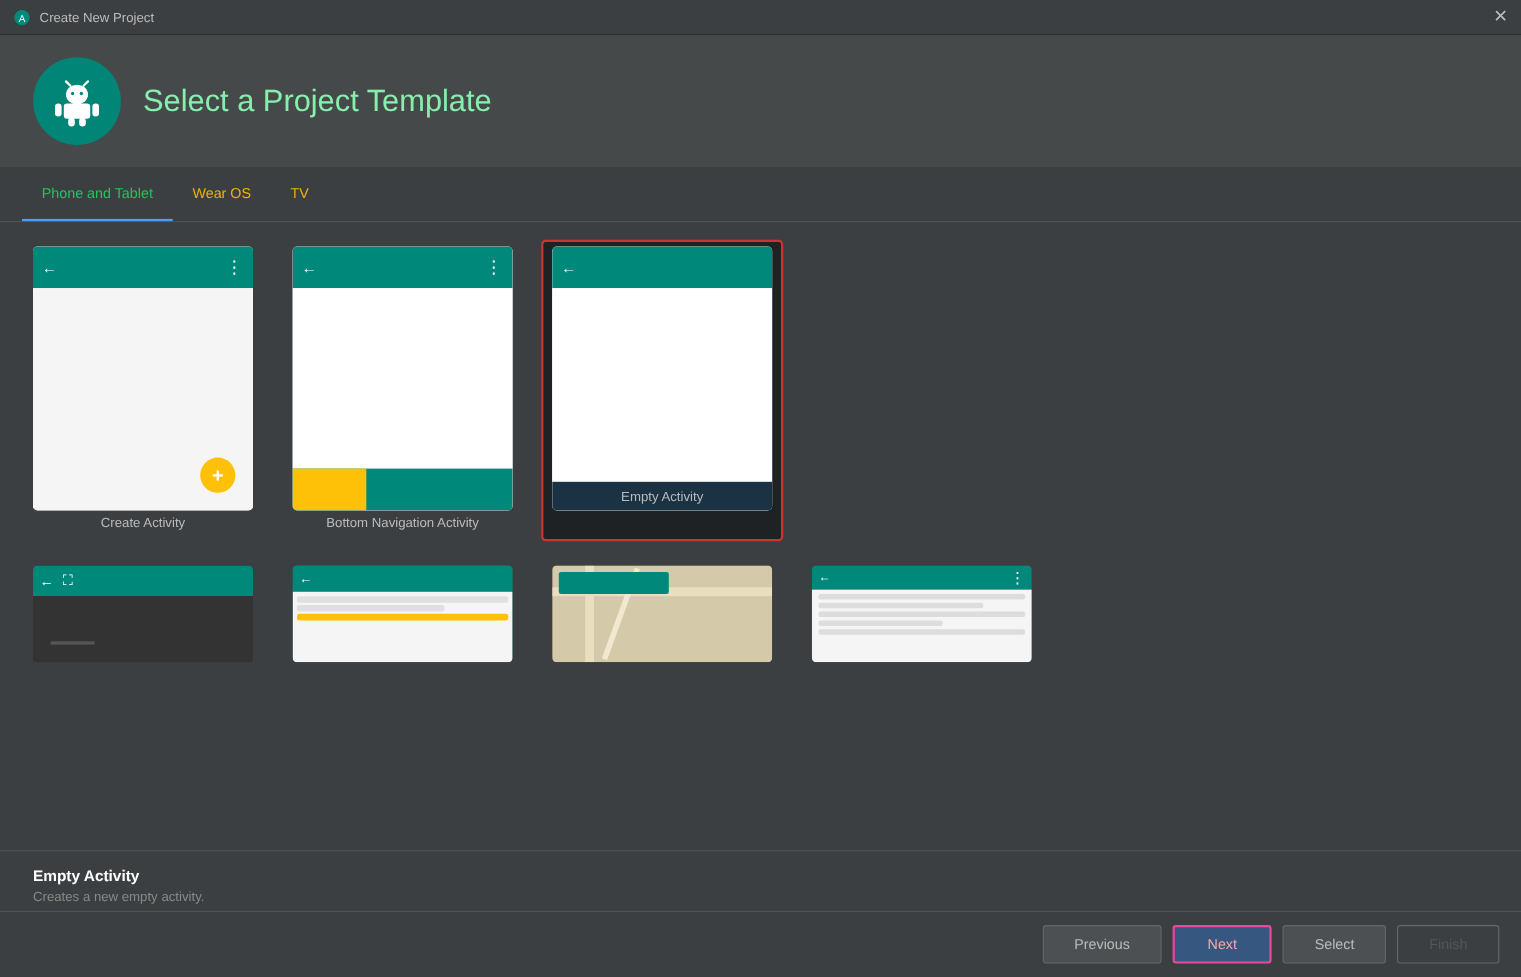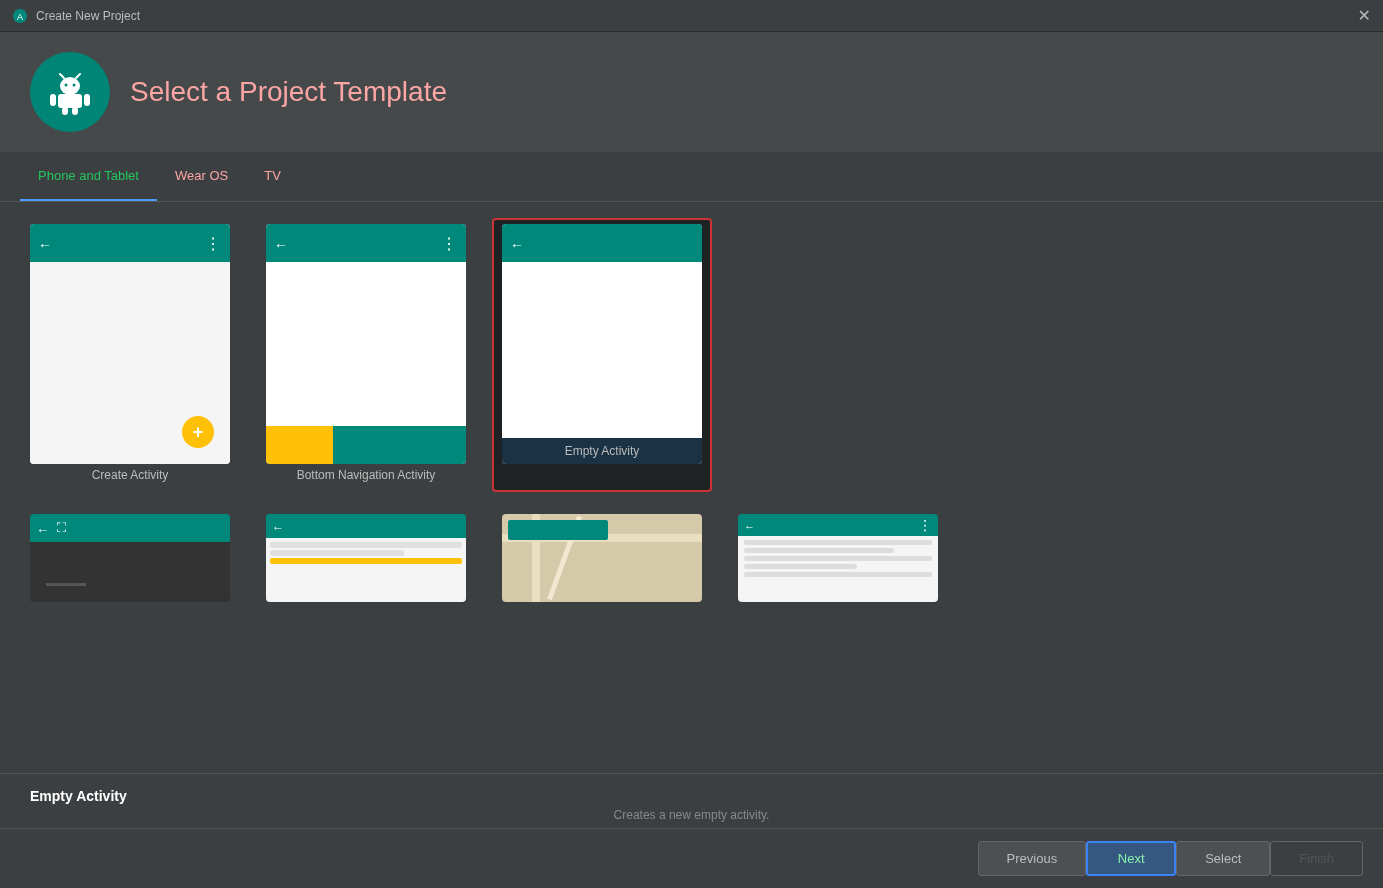--- a/index.html
+++ b/index.html
@@ -68,37 +68,37 @@
       height: 80px;
       background: #008577;
       border-radius: 50%;
       display: flex;
       align-items: center;
       justify-content: center;
       flex-shrink: 0;
     }
     .header-title {
       font-size: 28px;
-      color: #fca5a5;
+      color: #86efac;
       font-weight: 300;
     }
     
     .tabs-bar {
       background: #3c3f41;
       display: flex;
       align-items: flex-end;
       padding: 0 20px;
       border-bottom: 1px solid #555;
       flex-shrink: 0;
       height: 50px;
     }
     .tab {
       padding: 10px 18px;
       cursor: pointer;
-      color: #fca5a5;
+      color: #eab308;
       font-size: 13px;
       border-bottom: 2px solid transparent;
       height: 100%;
       display: flex;
       align-items: center;
     }
     .tab.active {
       color: #22c55e;
       border-bottom: 2px solid #4a9eff;
     }
@@ -236,46 +236,45 @@
     }
     .bottom-info-title {
       color: #ffffff;
       font-size: 14px;
       font-weight: bold;
       margin-bottom: 4px;
     }
     .bottom-info-desc {
       color: #888;
       font-size: 12px;
-      text-align: center;
     }
     
     .footer {
       background: #3c3f41;
       padding: 12px 20px;
       display: flex;
       justify-content: flex-end;
-      gap: 0;
+      gap: 10px;
       border-top: 1px solid #555;
       flex-shrink: 0;
     }
     .btn {
       padding: 8px 28px;
       border-radius: 3px;
       border: 1px solid #666;
       background: #4c5052;
       color: #bbbbbb;
       font-size: 13px;
       cursor: pointer;
       min-width: 90px;
     }
     .btn.primary {
       background: #365880;
-      border: 2px solid #3b82f6;
-      color: #86efac;
+      border: 2px solid #ec4899;
+      color: #fca5a5;
     }
     .btn.disabled {
       color: #555;
       background: #3c3f41;
     }
     
     .partial-card {
       width: 220px;
       height: 100px;
       flex-shrink: 0;

